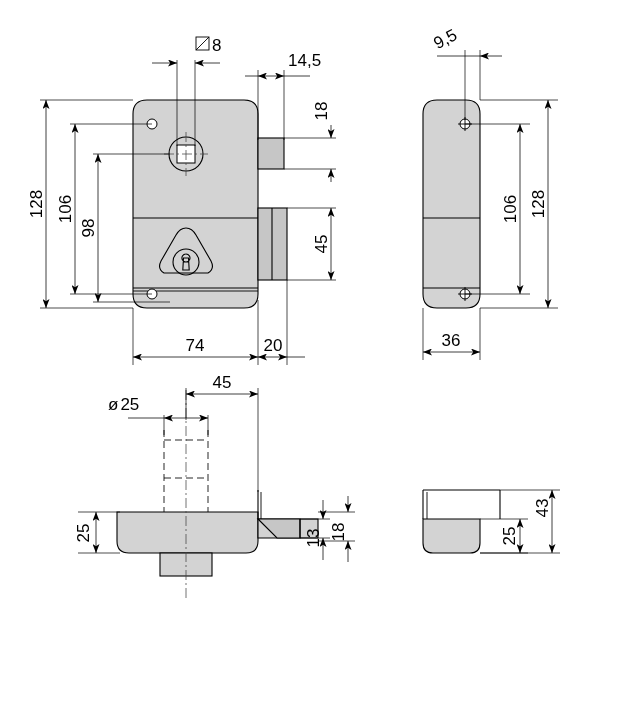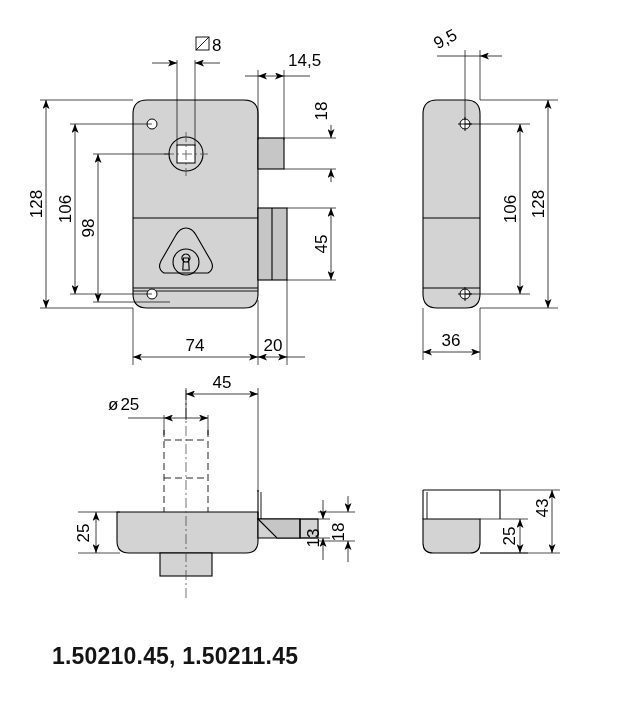--- a/index.html
+++ b/index.html
@@ -265,15 +265,14 @@
     <text class="dim-text-v" x="548" y="508" text-anchor="middle" transform="rotate(-90 548 508)">43</text>
 
     <line class="ext-line" x1="480" y1="519" x2="528" y2="519"></line>
     <line class="ext-line" x1="480" y1="553" x2="528" y2="553"></line>
     <line class="dim-line" x1="520" y1="519" x2="520" y2="553" marker-start="url(#arrL)" marker-end="url(#arrR)"></line>
     <text class="dim-text-v" x="515" y="536" text-anchor="middle" transform="rotate(-90 515 536)">25</text>
   </g>
 
 </svg>
 
-<div class="caption">1.50210.45, 1.50211.45</div>
 
 </div>
 
 </body></html>

